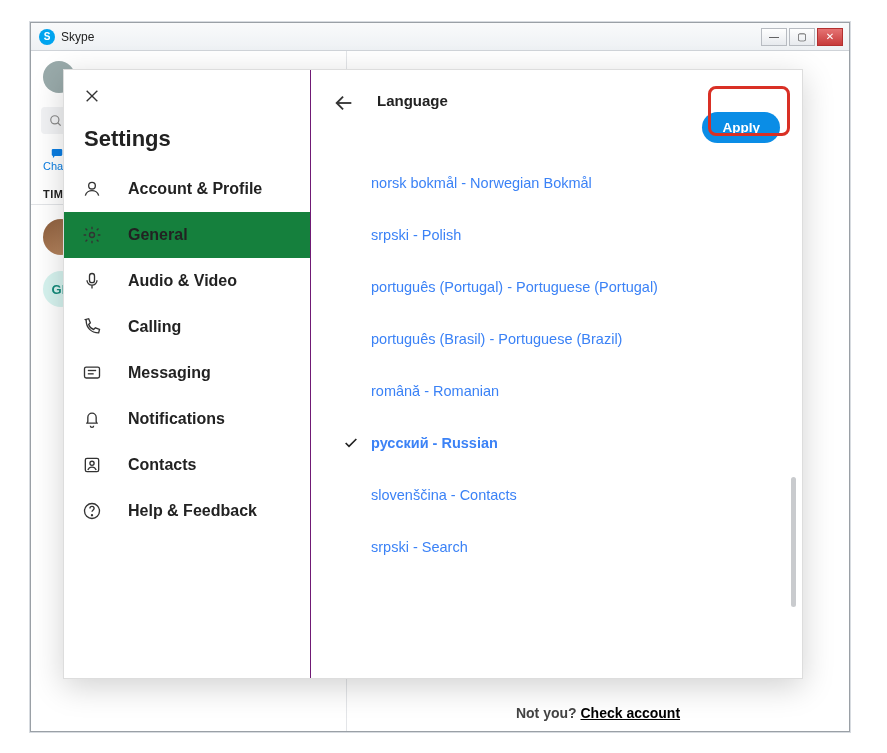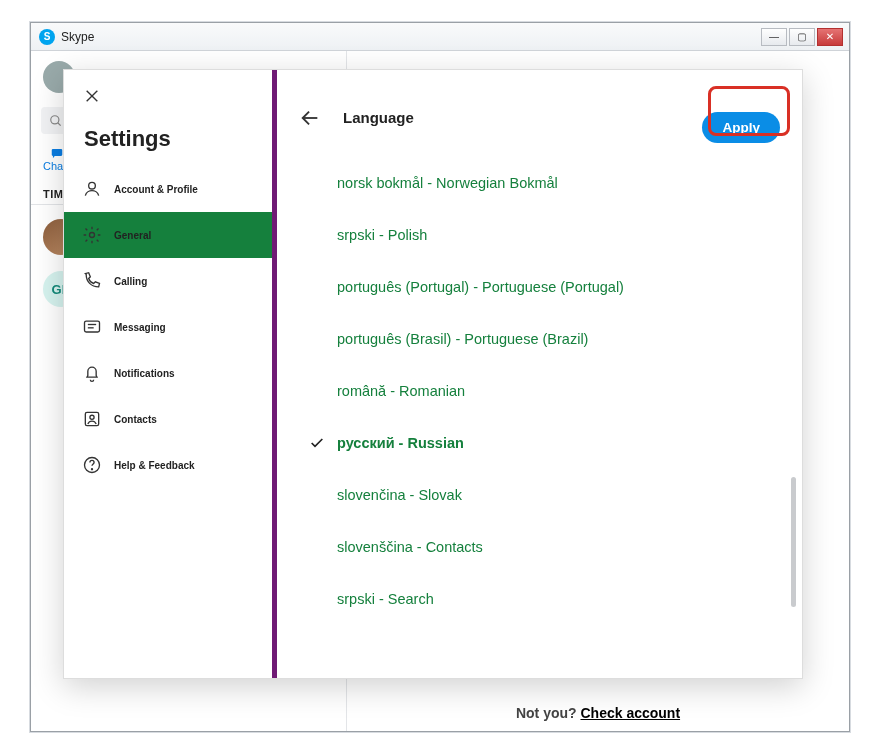--- a/index.html
+++ b/index.html
@@ -37,38 +37,38 @@
   .avatar-sm { width: 36px; height: 36px; border-radius: 50%; }
   .ge-avatar { background: #d6f3ef; color: #138a7a; display: flex; align-items: center; justify-content: center; font-size: 13px; font-weight: 600; }
 
   .main-bg { position: absolute; left: 316px; right: 0; top: 0; bottom: 0; background: #fff; display: flex; flex-direction: column; align-items: center; justify-content: flex-end; padding-bottom: 10px; }
   .notyou { color: #444; font-size: 14px; font-weight: 700; }
   .notyou a { color: #000; text-decoration: underline; }
 
   
   .modal { position: absolute; left: 63px; top: 69px; width: 740px; height: 610px; background: #fff; border: 1px solid #ddd; box-shadow: 0 8px 30px rgba(0,0,0,0.18); display: flex; z-index: 10; }
 
-  .modal-left { width: 213px; border-right: 5px solid #701a75; }
+  .modal-left { width: 247px; border-right: 1px solid #701a75; }
   .close-x { padding: 18px 0 8px 20px; }
   .close-x svg { width: 16px; height: 16px; }
   .settings-title { font-size: 22px; font-weight: 700; color: #222; padding: 10px 20px 14px; }
 
-  .nav-item { display: flex; align-items: center; gap: 12px; padding: 13px 18px; font-size: 10px; font-weight: 600; color: #222; cursor: default; }
+  .nav-item { display: flex; align-items: center; gap: 26px; padding: 13px 18px; font-size: 16px; font-weight: 600; color: #222; cursor: default; }
   .nav-item.selected { background: #15803d; }
   .nav-ico { width: 20px; height: 20px; flex-shrink: 0; }
   .nav-ico svg { width: 20px; height: 20px; stroke: #333; fill: none; stroke-width: 1.6; }
 
   .modal-right { flex: 1; position: relative; display: flex; flex-direction: column; }
-  .lang-header { display: flex; align-items: center; padding: 22px 22px 14px 22px; gap: 22px; }
+  .lang-header { display: flex; align-items: flex-start; padding: 22px 22px 14px 22px; gap: 22px; }
   .back-arrow { width: 22px; height: 22px; }
   .lang-title { font-size: 15px; font-weight: 700; color: #222; }
   .apply-btn { margin-left: auto; background: #0a8de6; color: #fff; border: none; border-radius: 18px; padding: 8px 20px; font-size: 13.5px; font-weight: 600; cursor: default; margin-top: 20px; }
 
   .lang-list { flex: 1; overflow: hidden; padding: 0 26px 0 34px; position: relative; }
-  .lang-row { padding: 18px 0 18px 26px; font-size: 14.5px; color: #15803d; position: relative; }
+  .lang-row { padding: 18px 0 18px 26px; font-size: 14.5px; color: #3b82f6; position: relative; }
   .lang-row.bold { font-weight: 700; }
   .check { position: absolute; left: -2px; top: 18px; }
   .check svg { width: 16px; height: 16px; }
 
   .scroll-thumb { position: absolute; right: 6px; top: 320px; width: 5px; height: 130px; background: #c9cbce; border-radius: 3px; }
 
   .highlight-box { position: absolute; left: 708px; top: 86px; width: 82px; height: 50px; border: 3px solid #d93025; border-radius: 8px; z-index: 20; pointer-events: none; }
 </style>
 </head>
 <body>
@@ -147,20 +147,27 @@
             <path d="M4 20c1-4 5-6 8-6s7 2 8 6"></path>
           </svg></span>
       <span>Account &amp; Profile</span>
     </div>
     <div class="nav-item selected">
       <span class="nav-ico"><svg viewBox="0 0 24 24">
             <circle cx="12" cy="12" r="3"></circle>
             <path d="M12 2v3M12 19v3M4.2 4.2l2.1 2.1M17.7 17.7l2.1 2.1M2 12h3M19 12h3M4.2 19.8l2.1-2.1M17.7 6.3l2.1-2.1"></path>
           </svg></span>
       <span>General</span>
+    </div>
+    <div class="nav-item">
+      <span class="nav-ico"><svg viewBox="0 0 24 24">
+            <rect x="9" y="3" width="6" height="11" rx="3"></rect>
+            <path d="M6 11a6 6 0 0 0 12 0M12 17v4"></path>
+          </svg></span>
+      <span>Audio &amp; Video</span>
     </div>
     <div class="nav-item">
       <span class="nav-ico"><svg viewBox="0 0 24 24">
             <path d="M5 4c0 9 6 15 15 15l1-4-5-2-2 2c-3-1-5-3-6-6l2-2-2-5-4 1z"></path>
           </svg></span>
       <span>Calling</span>
     </div>
     <div class="nav-item">
       <span class="nav-ico"><svg viewBox="0 0 24 24">
             <rect x="3" y="5" width="18" height="13" rx="2"></rect>
@@ -210,21 +217,20 @@
       <div class="lang-row">srpski - Polish</div>
       <div class="lang-row">português (Portugal) - Portuguese (Portugal)</div>
       <div class="lang-row">português (Brasil) - Portuguese (Brazil)</div>
       <div class="lang-row">română - Romanian</div>
       <div class="lang-row bold">
         <span class="check"><svg viewBox="0 0 24 24" stroke="#222" stroke-width="2.5" fill="none">
               <polyline points="4 12 9 17 20 6"></polyline>
             </svg></span>
         <span>русский - Russian</span>
       </div>
-      <div class="lang-row">slovenčina - Slovak</div>
       <div class="lang-row">slovenščina - Contacts</div>
       <div class="lang-row">srpski - Search</div>
 
       <div class="scroll-thumb"></div>
     </div>
   </div>
 </div>
 
 <div class="highlight-box"></div>
 

